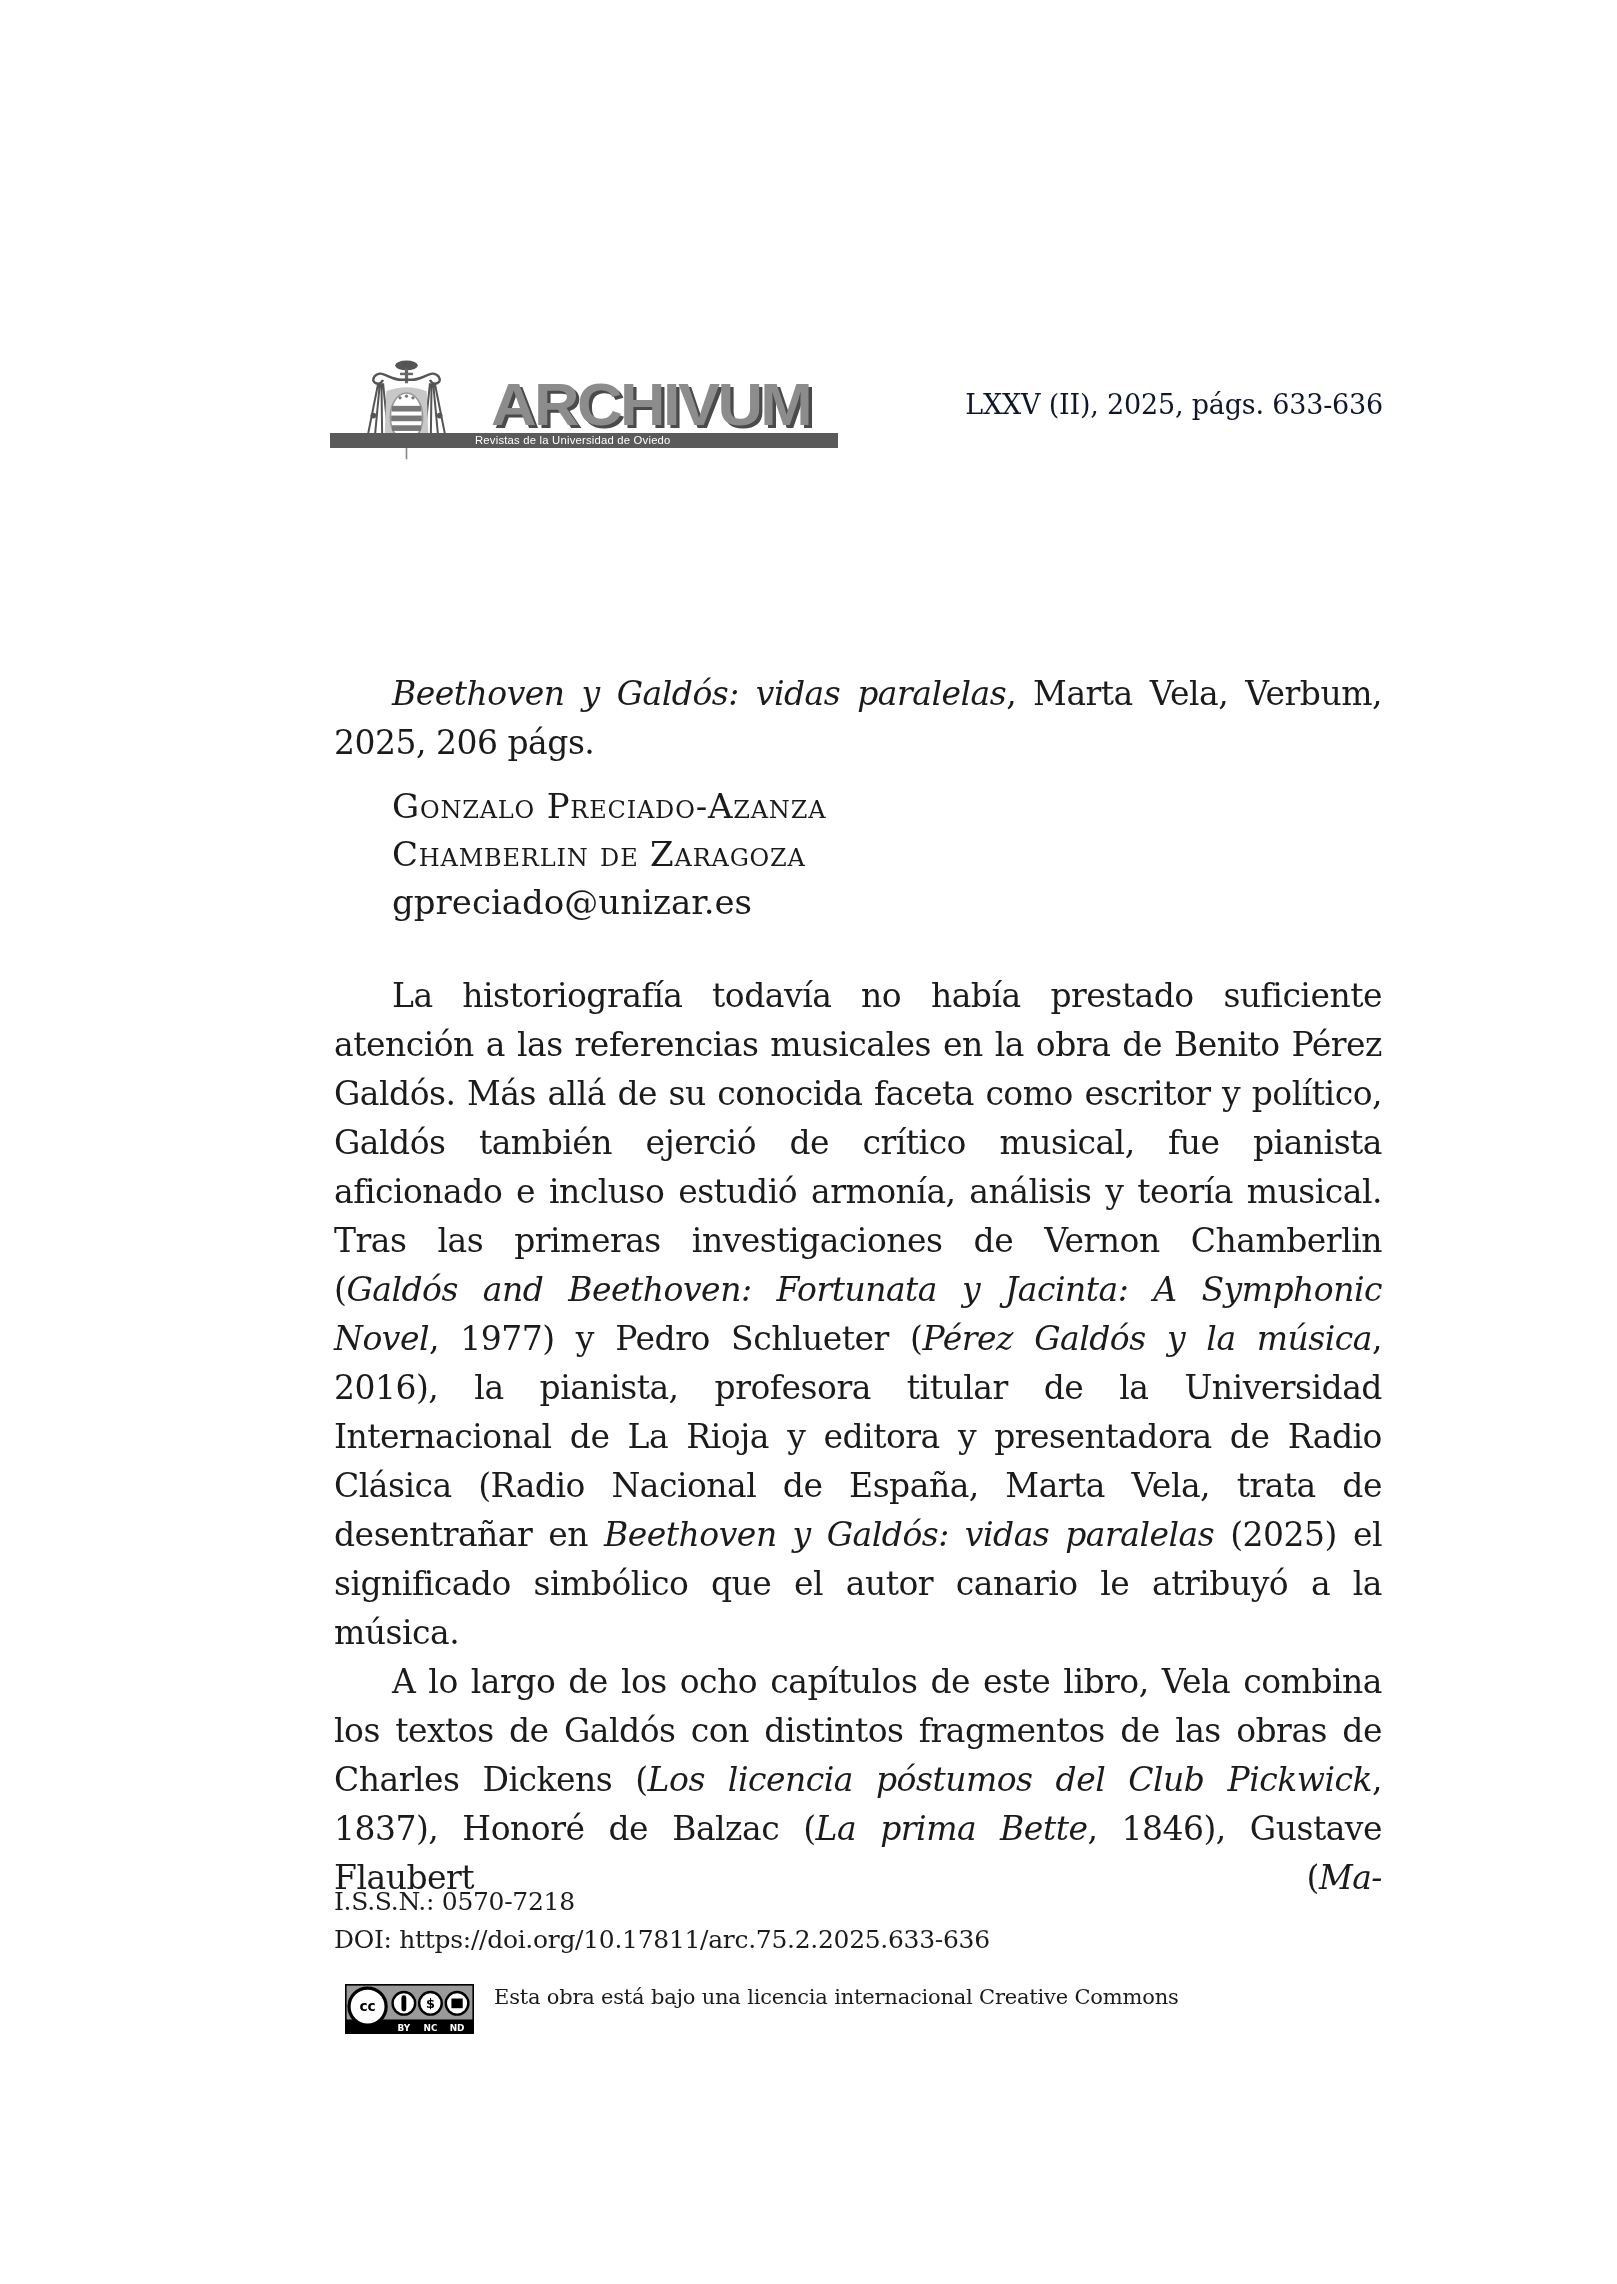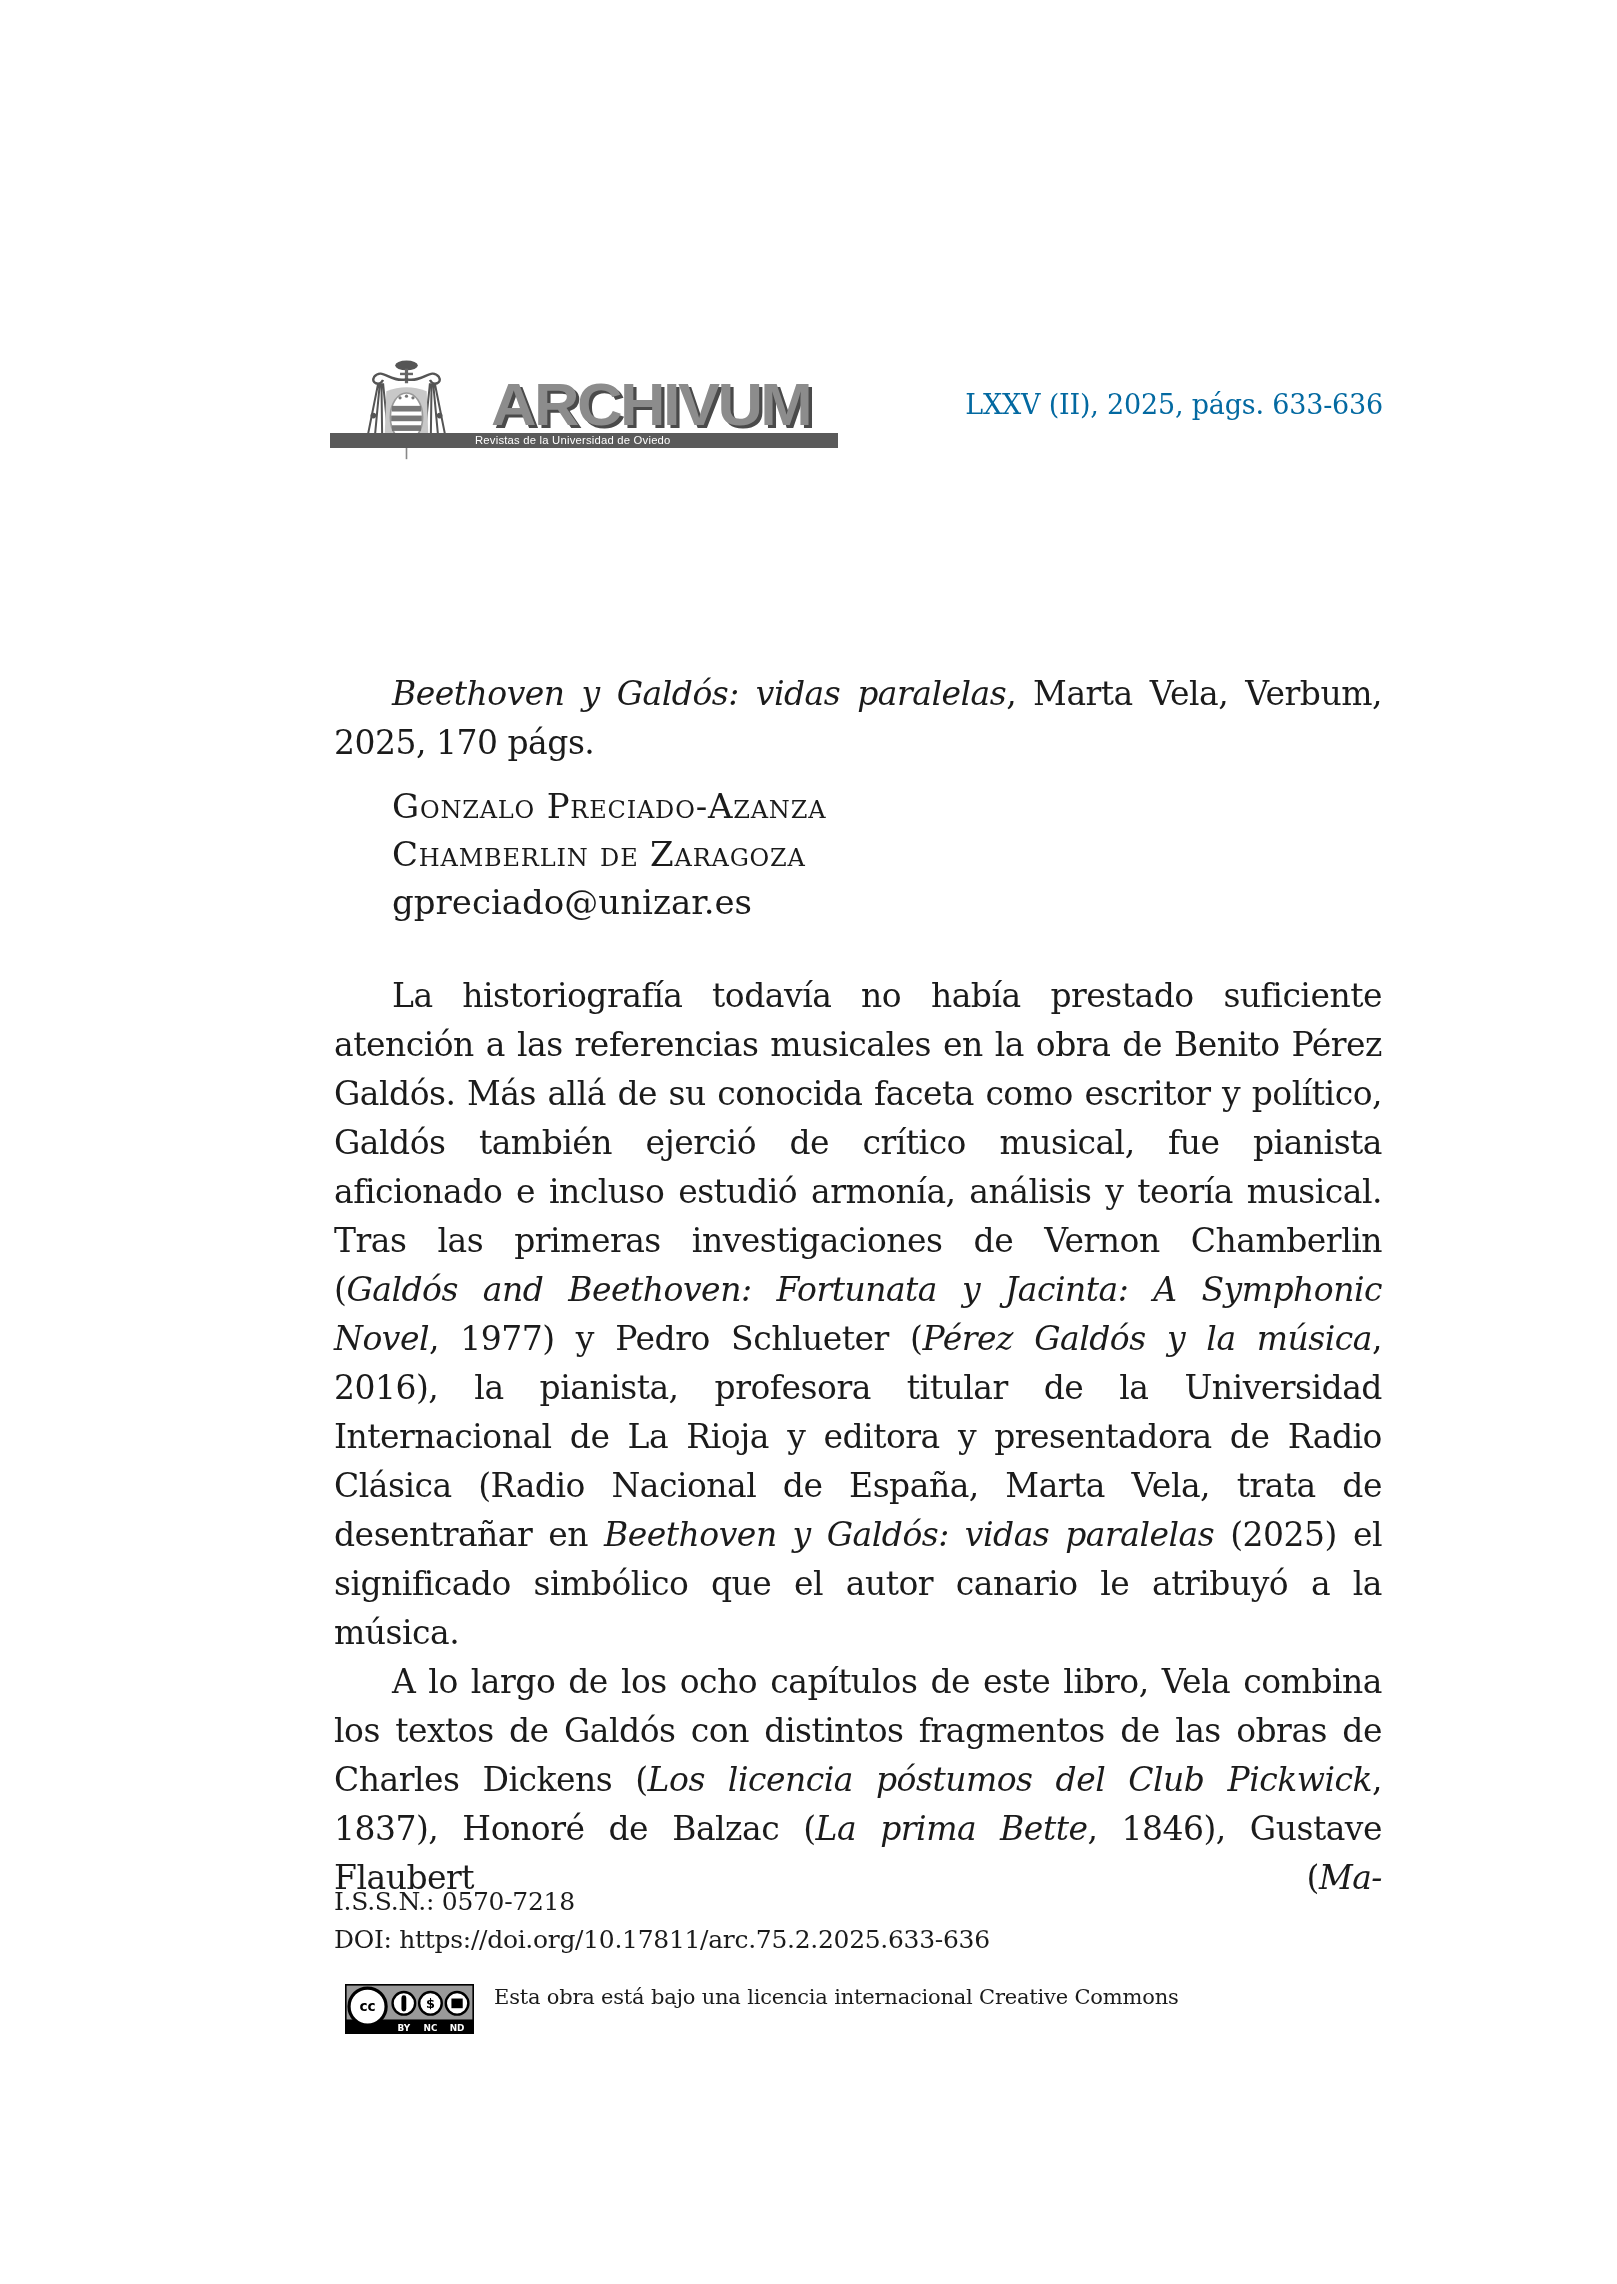--- a/index.html
+++ b/index.html
@@ -9,21 +9,21 @@
   
   .logo { position: absolute; left: 330px; top: 359px; width: 508px; height: 101px; }
   .crest { position: absolute; left: 32px; top: 0; width: 89px; height: 101px; }
   .brand-word { position: absolute; left: 161px; top: 16px; font-family: "Liberation Sans", sans-serif;
                 font-weight: bold; font-size: 60px; letter-spacing: -2.4px; color: #8c8c8c; line-height: 1;
                 text-shadow: 3.2px 3.2px 0 #4a4a4a; transform: scaleX(1.05); transform-origin: left; }
   .brand-bar { position: absolute; left: 0; top: 74px; width: 508px; height: 14.5px; background: #5a5a5a; }
   .brand-sub { position: absolute; left: 145px; top: 74px; font-family: "Liberation Sans", sans-serif;
                font-size: 11.3px; line-height: 14.5px; color: #ffffff; letter-spacing: 0.2px; }
 
-  .issue { position: absolute; right: 235px; top: 389px; font-size: 27px; line-height: 32px; color: #0369a1;
+  .issue { position: absolute; right: 235px; top: 389px; font-size: 27px; line-height: 32px; color: #0f172a;
            font-family: "DejaVu Serif", serif; letter-spacing: -0.2px; }
 
   
   .block { position: absolute; left: 334px; width: 1048px; }
   .p { font-size: 33px; line-height: 49px; text-align: justify; margin: 0; letter-spacing: -0.5px; }
   .indent { text-indent: 58px; }
   .title-ref { top: 669px; }
   .author { position: absolute; left: 392px; top: 782px; font-size: 34px; line-height: 48px; }
   .sc { font-variant: small-caps; letter-spacing: 0.8px; }
   .body-text { top: 971px; }
@@ -77,21 +77,21 @@
   <div class="brand-bar"></div>
   <div class="brand-word">ARCHIVUM</div>
   <div class="brand-sub">Revistas de la Universidad de Oviedo</div>
 </div>
 
 <div class="issue">LXXV (II), 2025, págs. 633-636</div>
 
 <div class="block title-ref">
   <p class="p indent">
     <em>Beethoven y Galdós: vidas paralelas</em><span>, Marta Vela, Verbum, 2025,</span>
-    <span>170 págs.</span>
+    <span>206 págs.</span>
   </p>
 </div>
 
 <div class="author">
   <div class="sc">Gonzalo Preciado-Azanza</div>
   <div class="sc">Chamberlin de Zaragoza</div>
   <div>gpreciado@unizar.es</div>
 </div>
 
 <div class="block body-text">

